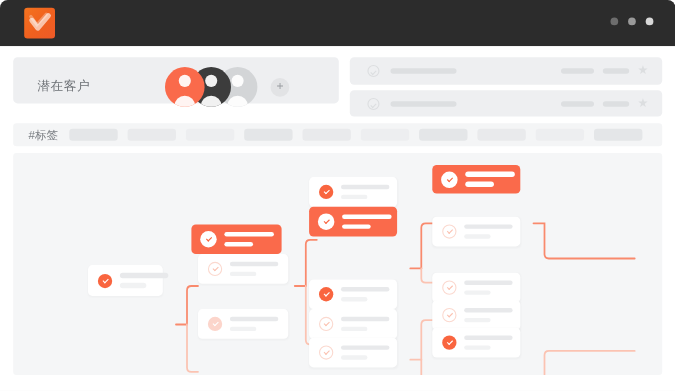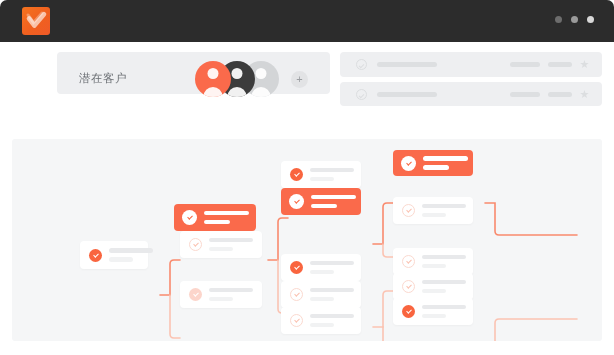--- a/index.html
+++ b/index.html
@@ -51,21 +51,20 @@
   .toprow {
     position: absolute; left: 12px; top: 10px;
     width: 590px; height: 54px;
     display: flex; gap: 10px;
   }
   .lead-panel {
     position: relative;
     width: 296px; height: 42px;
     background: #eeeff1;
     border-radius: 4px;
-    margin-left: 45px;
   }
   .lead-label {
     position: absolute; left: 22px; top: 19px;
     font-size: 11.5px; color: #6b6f74; letter-spacing: .5px;
   }
   .avatars {
     position: absolute; left: 138px; top: 9px;
     height: 36px; display: flex; align-items: center;
   }
   .av {
@@ -254,20 +253,35 @@
         <div class="list-row">
           <span class="ck-faint"></span>
           <span class="bar b-main"></span>
           <span class="bar b-s1"></span>
           <span class="bar b-s2"></span>
           <span class="star">★</span>
         </div>
       </div>
     </div>
 
+    <div class="tagrow">
+      <span class="tag-label">#标签</span>
+      <span class="pills" id="pill-host">
+          <span class="pill"></span>
+          <span class="pill f2"></span>
+          <span class="pill f3"></span>
+          <span class="pill"></span>
+          <span class="pill f2"></span>
+          <span class="pill f3"></span>
+          <span class="pill"></span>
+          <span class="pill f2"></span>
+          <span class="pill f3"></span>
+          <span class="pill"></span>
+        </span>
+    </div>
 
     <div class="canvas">
 
       <svg class="wires" viewBox="0 0 590 202" preserveAspectRatio="none">
         <g fill="none" stroke-width="1.6" stroke-linecap="round">
 
           <path d="M148 156 L158 156" stroke="#f98a6d"></path>
           <path d="M158 156 L158 125 Q158 121 162 121 L168 121" stroke="#f98a6d"></path>
           <path d="M158 156 L158 195 Q158 199 162 199 L168 199" stroke="#fbc3b2"></path>
 

